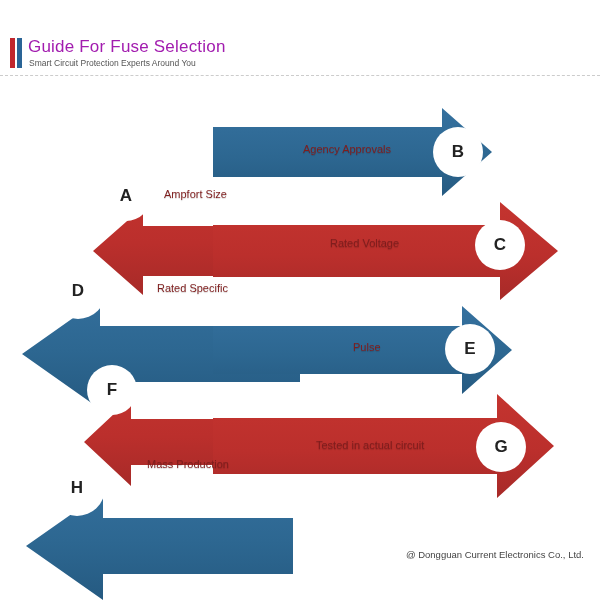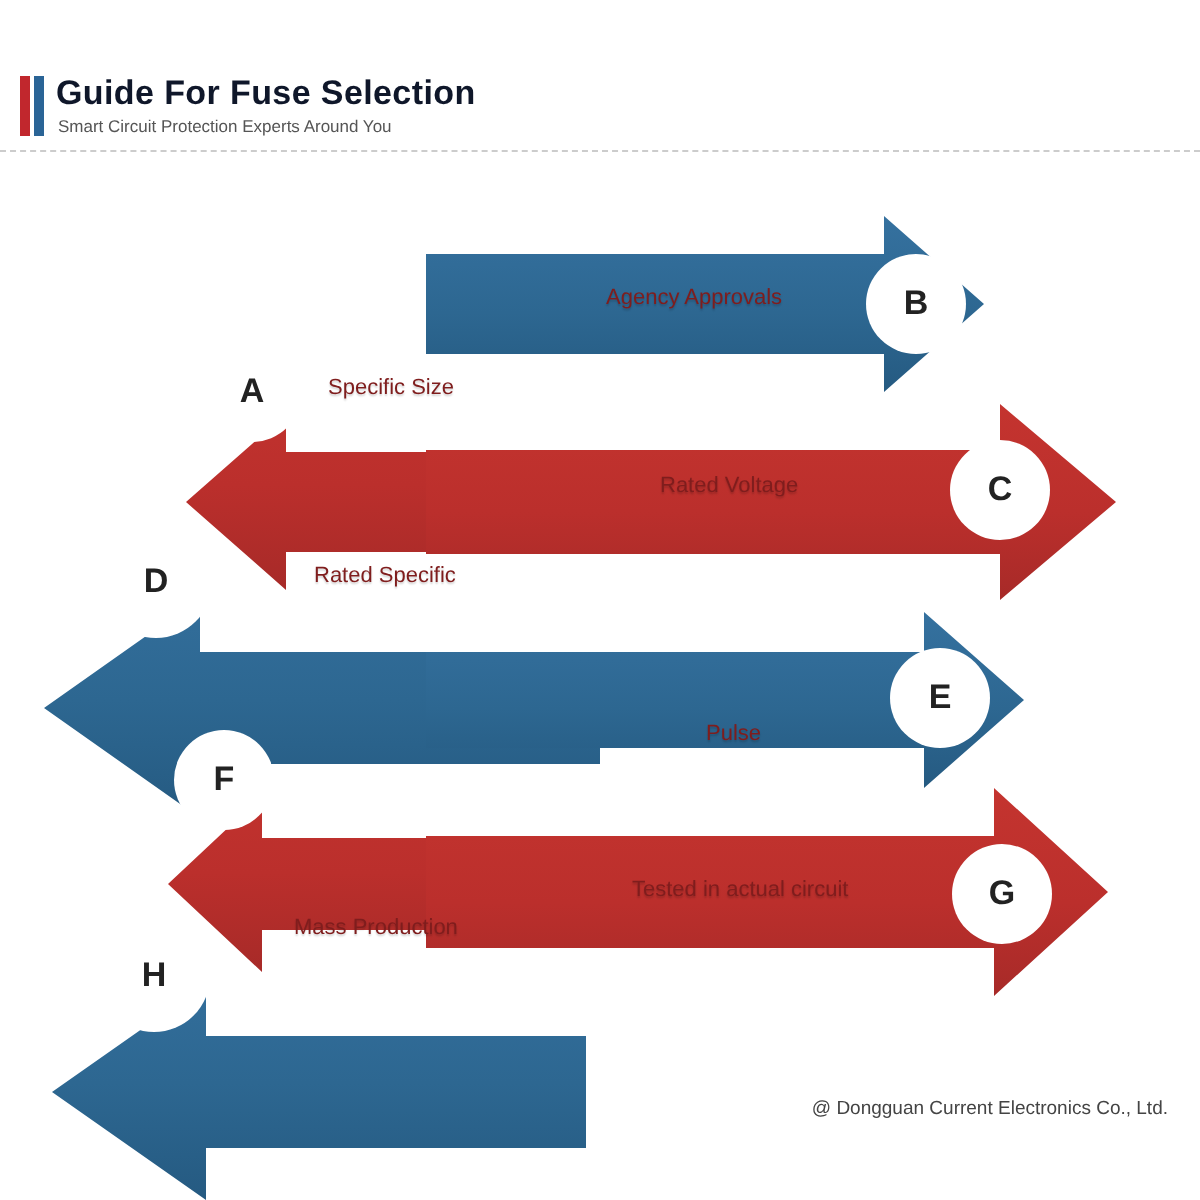--- a/index.html
+++ b/index.html
@@ -36,22 +36,22 @@
   .bar-blue {
     position: absolute;
     left: 7px; top: 0;
     width: 5px; height: 30px;
     background: #2a6496;
   }
   .header-title {
     position: absolute;
     left: 28px; top: 38px;
     font-size: 17px;
-    font-weight: bold;
-    color: #0f172a;
+    font-weight: normal;
+    color: #a21caf;
     letter-spacing: 0.2px;
     line-height: 18px;
     white-space: nowrap;
   }
   .header-sub {
     position: absolute;
     left: 29px; top: 58px;
     font-size: 8.5px;
     font-weight: normal;
     color: #555555;
@@ -170,24 +170,24 @@
     <circle cx="126" cy="118" r="25" fill="#ffffff"></circle>
     <circle cx="500" cy="167" r="25" fill="#ffffff"></circle>
     <circle cx="78" cy="213" r="28" fill="#ffffff"></circle>
     <circle cx="470" cy="271" r="25" fill="#ffffff"></circle>
     <circle cx="112" cy="312" r="25" fill="#ffffff"></circle>
     <circle cx="501" cy="369" r="25" fill="#ffffff"></circle>
     <circle cx="77" cy="410" r="28" fill="#ffffff"></circle>
   </svg>
 
   <div class="arrow-label" style="left:303px; top:65px;">Agency Approvals</div>
-  <div class="arrow-label" style="left:164px; top:110px;">Specific Size</div>
+  <div class="arrow-label" style="left:164px; top:110px;">Ampfort Size</div>
   <div class="arrow-label" style="left:330px; top:159px;">Rated Voltage</div>
   <div class="arrow-label" style="left:157px; top:204px;">Rated Specific</div>
-  <div class="arrow-label" style="left:353px; top:263px;margin-top:20px;">Pulse</div>
+  <div class="arrow-label" style="left:353px; top:263px;">Pulse</div>
   <div class="arrow-label" style="left:316px; top:361px;">Tested in actual circuit</div>
   <div class="arrow-label" style="left:147px; top:380px;">Mass Production</div>
 
   <div class="badge-letter" style="left:448px; top:64px;  width:20px;">B</div>
   <div class="badge-letter" style="left:116px; top:108px; width:20px;">A</div>
   <div class="badge-letter" style="left:490px; top:157px; width:20px;">C</div>
   <div class="badge-letter" style="left:68px;  top:203px; width:20px;">D</div>
   <div class="badge-letter" style="left:460px; top:261px; width:20px;">E</div>
   <div class="badge-letter" style="left:102px; top:302px; width:20px;">F</div>
   <div class="badge-letter" style="left:491px; top:359px; width:20px;">G</div>

